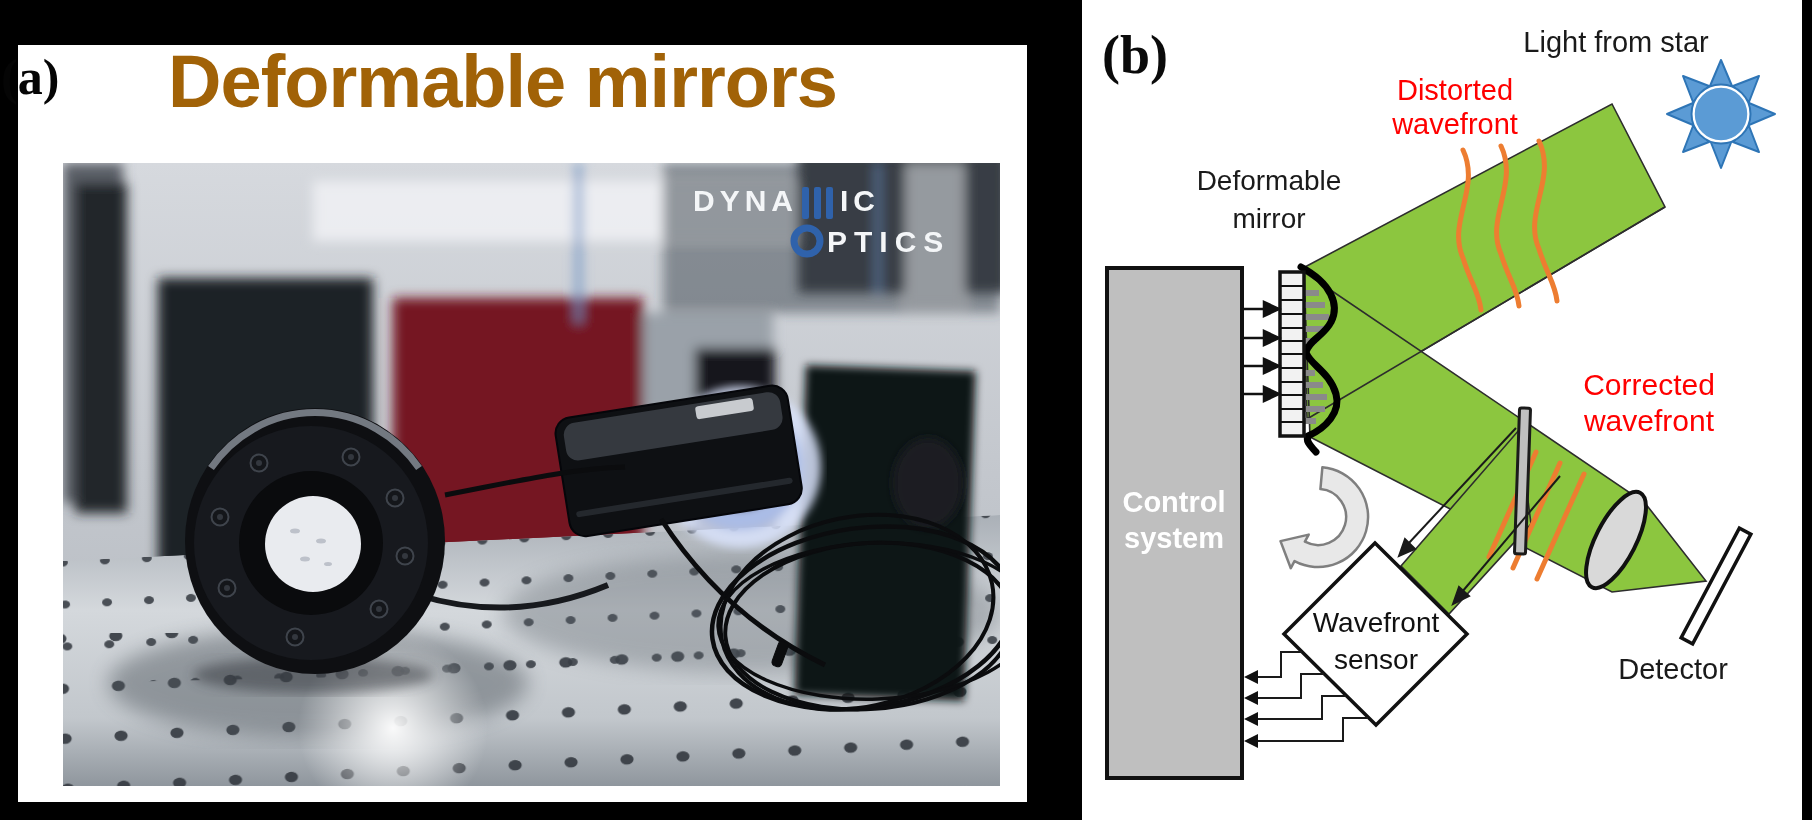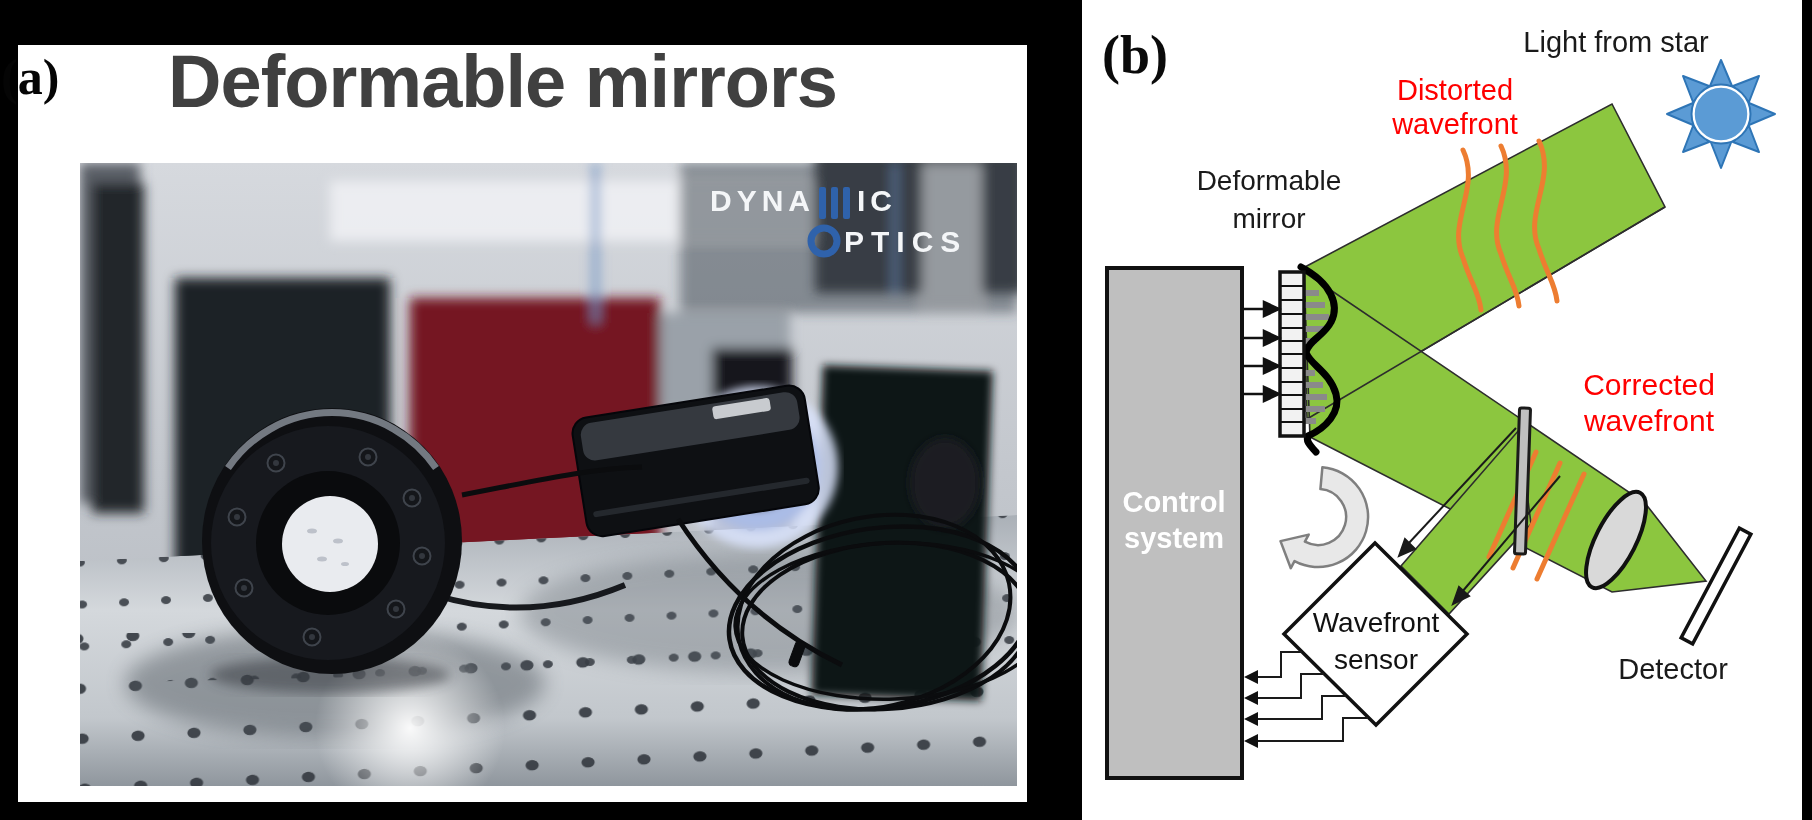--- a/index.html
+++ b/index.html
@@ -1,24 +1,24 @@
 <!DOCTYPE html>
 <html><head>
 <meta charset="utf-8">
 <style>
   html,body{margin:0;padding:0;background:#000;}
   .stage{position:relative;width:1812px;height:820px;background:#000;overflow:hidden;
          font-family:"Liberation Sans",sans-serif;}
   .slide-a{position:absolute;left:18px;top:45px;width:1009px;height:757px;background:#fff;}
   .slide-title{position:absolute;left:0;right:0;top:0;padding-right:40px;text-align:center;
-         font-size:74px;font-weight:bold;color:#404040;line-height:1.0;letter-spacing:-1px;
+         font-size:74px;font-weight:bold;color:#a16207;line-height:1.0;letter-spacing:-1px;
          font-family:"Liberation Sans",sans-serif;}
   .label-a{position:absolute;left:1px;top:52px;font-family:"Liberation Serif",serif;
          font-weight:bold;font-size:50px;color:#050505;z-index:6;line-height:1;}
-  .photo-wrap{position:absolute;left:45px;top:118px;width:937px;height:623px;overflow:hidden;background:#c9ccd1;margin-left:17px;}
+  .photo-wrap{position:absolute;left:45px;top:118px;width:937px;height:623px;overflow:hidden;background:#c9ccd1;}
   .panel-b{position:absolute;left:1082px;top:0;width:720px;height:820px;background:#fff;}
   .label-b{position:absolute;left:20px;top:28px;font-family:"Liberation Serif",serif;
          font-weight:bold;font-size:54px;color:#0a0a0a;line-height:1;}
   svg text{font-family:"Liberation Sans",sans-serif;}
 </style>
 </head>
 <body>
 
 <div class="stage">
 

